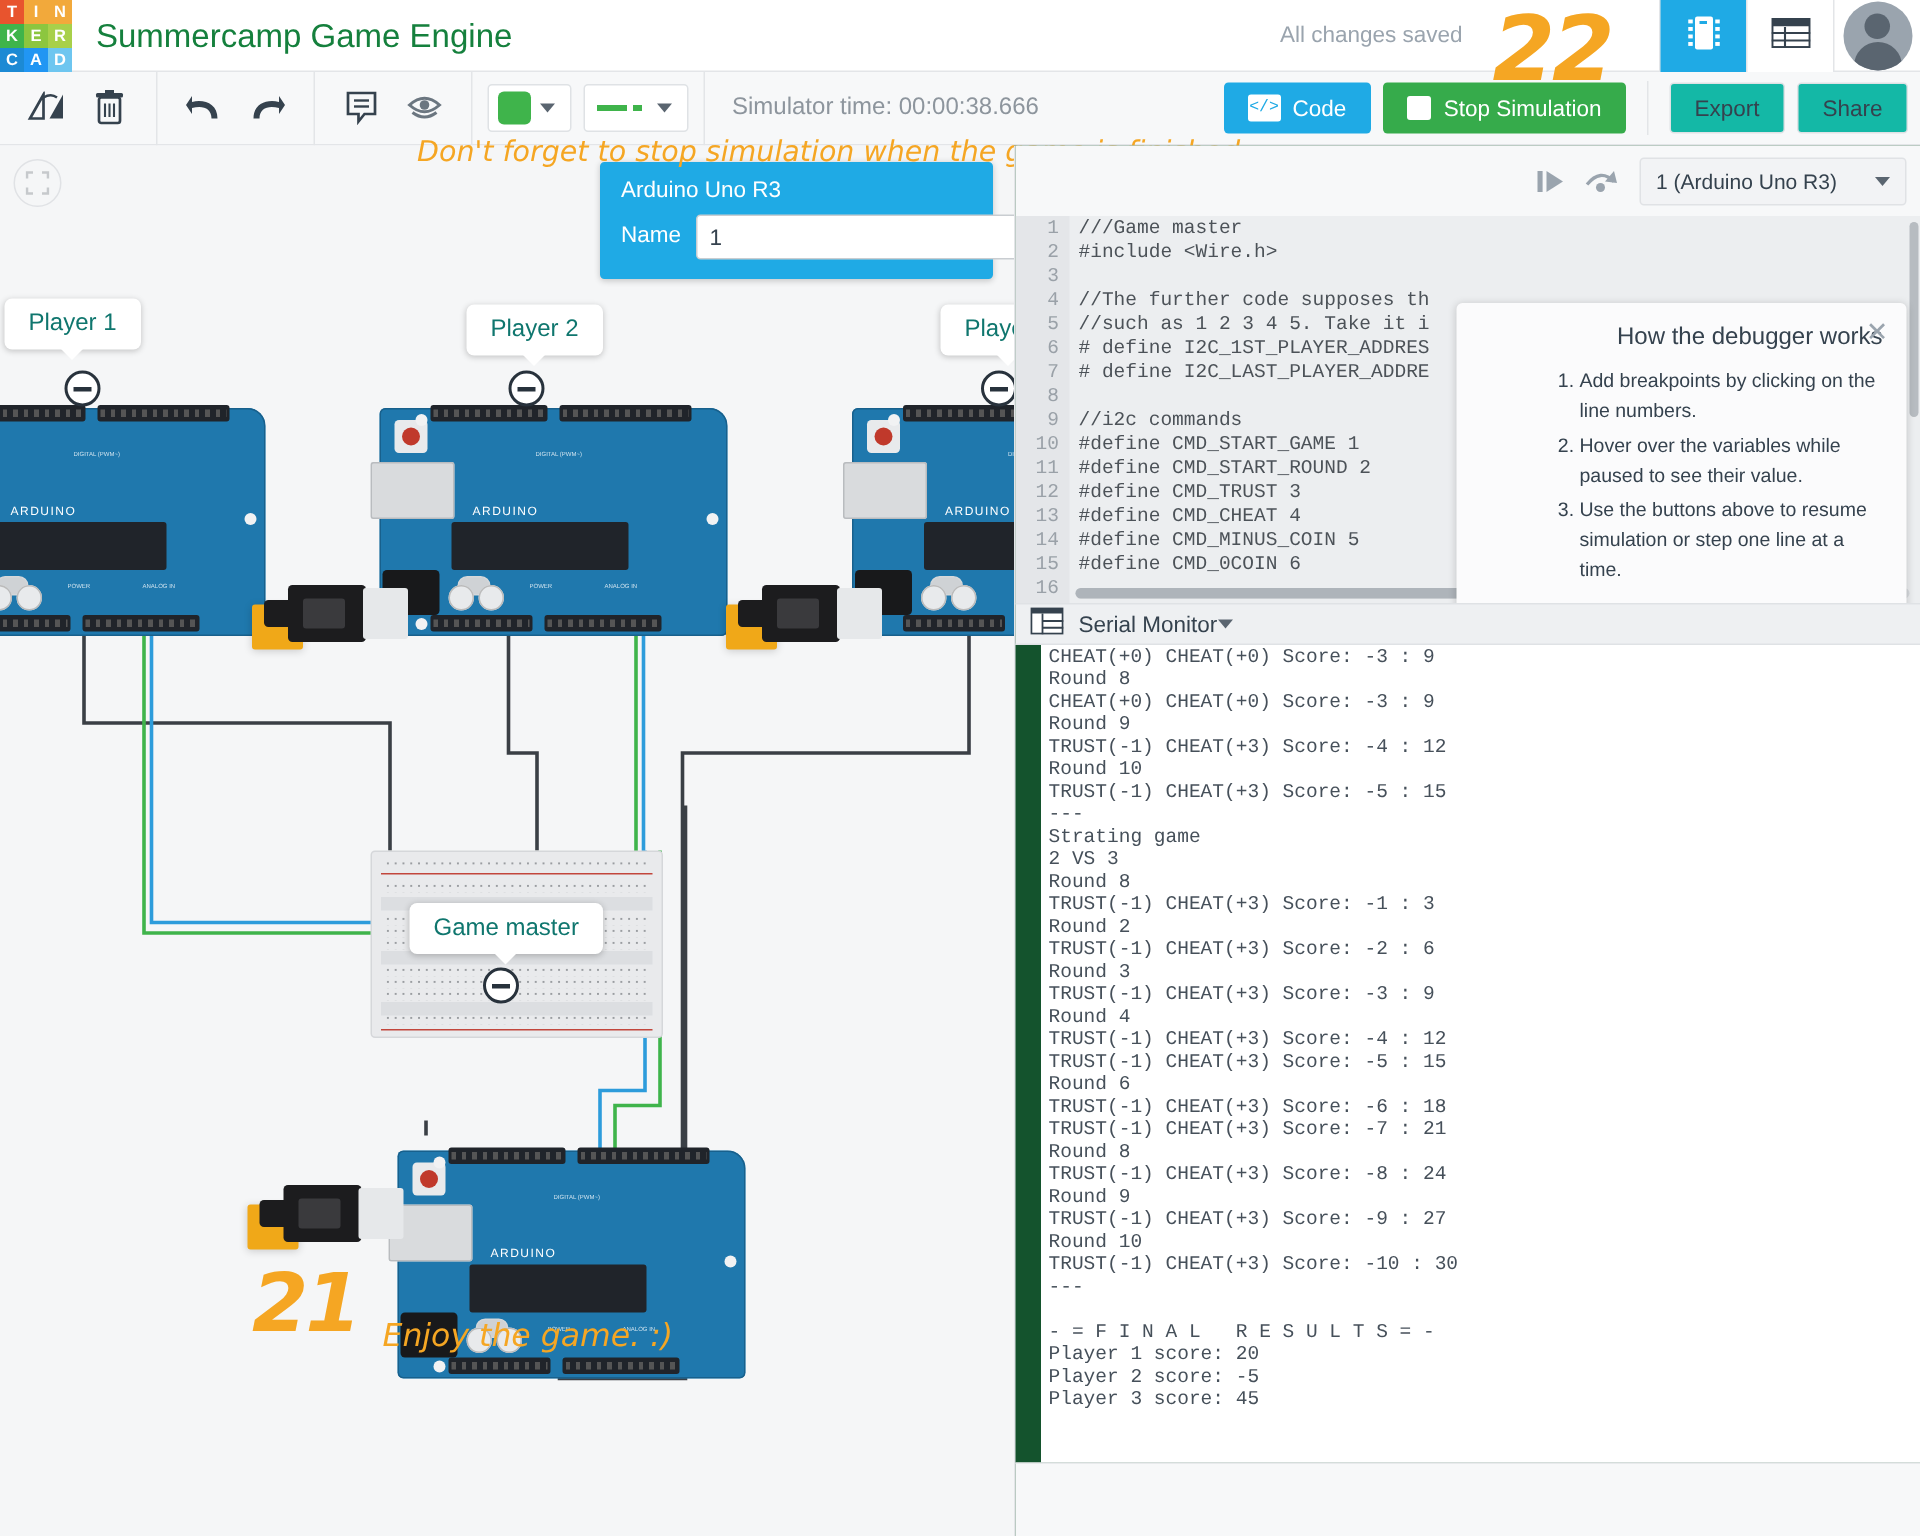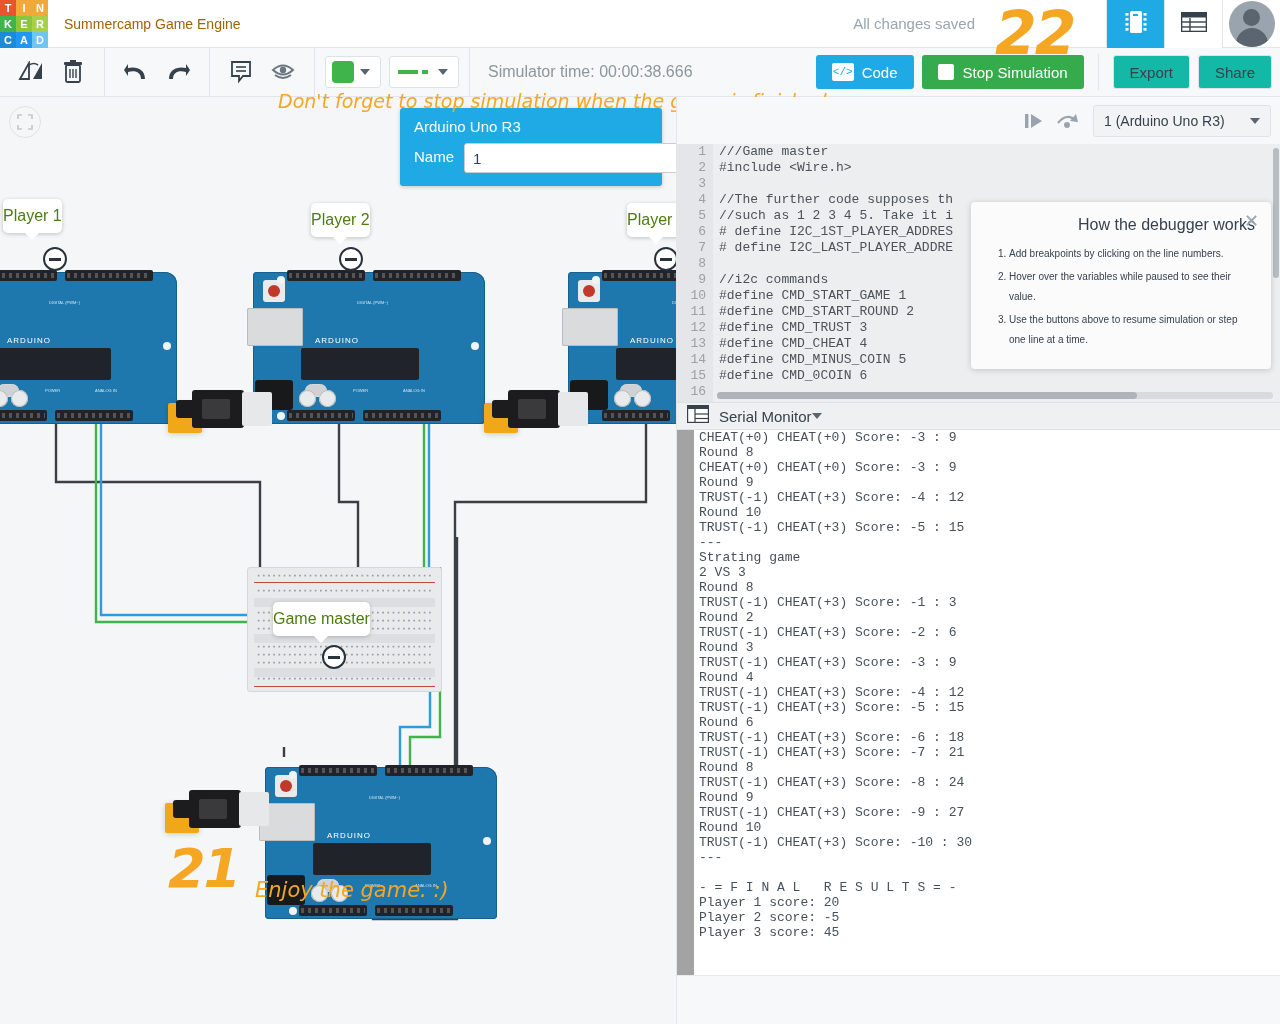--- a/index.html
+++ b/index.html
@@ -17,21 +17,21 @@
     position: absolute; top: 0; left: 0; width: 1280px; height: 48px;
     background: #fff; border-bottom: 1px solid #e3e5e8;
     display: flex; align-items: center;
   }
   .logo { width: 48px; height: 48px; display: grid;
           grid-template-columns: repeat(3, 16px); grid-template-rows: repeat(3, 16px);
           margin-left: 0; }
   .logo span { display:flex; align-items:center; justify-content:center;
                color:#fff; font-weight:bold; font-size:11px;
                font-family:"Liberation Sans", sans-serif; }
-  .doc-title { margin-left: 16px; font-size: 14px; color: #a16207; font-weight: 400; }
+  .doc-title { margin-left: 16px; font-size: 22px; color: #15803d; font-weight: 400; }
   .saved-text { position:absolute; right: 305px; top: 15px; font-size: 15px; color:#9aa4ae; }
   .tb-right { position:absolute; right: 0; top:0; height:48px; display:flex; }
   .tb-btn { width: 58px; height: 48px; display:flex; align-items:center; justify-content:center;
             border-left: 1px solid #e3e5e8; cursor:pointer; background:#fff;}
   .tb-btn.active { background: #1faae5; }
   .avatar-wrap { width:58px;height:48px;display:flex;align-items:center;justify-content:center;
                  border-left:1px solid #e3e5e8; }
   .avatar { width: 46px; height:46px; border-radius:50%; background:#9aa4ae; position:relative; overflow:hidden;}
   .avatar:before{content:"";position:absolute;width:17px;height:17px;border-radius:50%;background:#5a6570;left:14.5px;top:8px;}
   .avatar:after{content:"";position:absolute;width:32px;height:22px;border-radius:16px 16px 0 0;background:#5a6570;left:7px;top:27px;}
@@ -62,22 +62,22 @@
   .code-ico { width:22px;height:18px;border:2px solid #fff;border-radius:2px;margin-right:8px;
               position:relative; font-size:11px; color:#1faae5; background:#fff;
               display:flex;align-items:center;justify-content:center;font-family:"Liberation Mono",monospace;}
   .stop-sq { width:16px;height:16px;background:#fff;border-radius:2px;margin-right:9px;}
 
   
   .canvas { position:absolute; top:97px; left:0; width:676px; height:927px;
             background:#f5f6f7; overflow:hidden; }
   .fitbtn { position:absolute; left:9px; top:9px; width:32px;height:32px;border-radius:50%;
             border:1px solid #e0e2e5; background:#f5f6f7; display:flex;align-items:center;justify-content:center;}
-  .callout { position:absolute; background:#fff; border-radius:5px; padding:8px 0;
-             box-shadow:0 1px 4px rgba(0,0,0,.22); font-size:16px; color:#4d7c0f; white-space:nowrap;}
+  .callout { position:absolute; background:#fff; border-radius:5px; padding:8px 16px;
+             box-shadow:0 1px 4px rgba(0,0,0,.22); font-size:16px; color:#0f766e; white-space:nowrap;}
   .callout:after{ content:""; position:absolute; bottom:-7px; left:50%; margin-left:-8px;
              width:0;height:0;border-left:8px solid transparent;border-right:8px solid transparent;
              border-top:8px solid #fff;}
   .minus-badge { position:absolute; width:24px;height:24px;border-radius:50%;
              border:2px solid #28323c; background:#fff; display:flex;align-items:center;justify-content:center;}
   .minus-badge i{ display:block;width:12px;height:3px;background:#28323c;}
 
   
   .uno { position:absolute; width:232px; height:160px; }
   .uno .body { position:absolute; left:0; top:0; width:232px; height:152px;
@@ -126,21 +126,21 @@
                background:#1faae5; border:2px solid #1faae5; border-radius:3px;
                box-shadow:0 1px 4px rgba(0,0,0,.2); }
   .comp-title{ color:#fff; font-size:15px; padding:8px 0 0 12px; }
   .comp-row{ display:flex; margin:8px 4px 0 4px; height:30px;}
   .comp-lbl{ color:#fff; font-size:15px; padding:5px 10px 0 8px;}
   .comp-inp{ flex:1; background:#fff; border:1px solid #c9cdd1; border-radius:3px;
              font-size:15px; color:#35424e; padding:0 8px; outline:none;
              font-family:"Liberation Sans",sans-serif;}
 
   
-  .rightpane{ position:absolute; left:676px; top:97px; width:604px; height:927px; background:#a3a3a3;
+  .rightpane{ position:absolute; left:676px; top:97px; width:604px; height:927px; background:#14532d;
               border-left:1px solid #e3e5e8;}
   .dbgbar{ position:absolute; top:0; left:0; width:604px; height:47px; background:#f7f8f9;
            display:flex; align-items:center; justify-content:flex-end; padding-right:10px;}
   .dbgicon{ width:34px;height:34px;display:flex;align-items:center;justify-content:center;}
   .boardsel{ width:178px; height:32px; background:#f2f3f5; border:1px solid #e0e2e5; border-radius:3px;
              display:flex; align-items:center; justify-content:space-between; padding:0 10px;
              font-size:14px; color:#35424e; margin-left:8px;}
 
   .editor{ position:absolute; top:47px; left:0; width:604px; height:258px; background:#eceef0;
            overflow:hidden;}
@@ -152,21 +152,21 @@
   .cmt{ color:#b5651d; }
   .hscroll{ position:absolute; left:40px; bottom:3px; width:556px; height:7px; background:#d7dade; border-radius:4px;}
   .hscroll i{ position:absolute; left:0; top:0; width:420px; height:7px; background:#aeb4ba; border-radius:4px;}
   .vscroll{ position:absolute; right:2px; top:4px; width:6px; height:130px; background:#b7bcc1; border-radius:4px;}
 
   .tip{ position:absolute; left:294px; top:58px; width:300px; background:#fbfbfc;
         border-radius:4px; box-shadow:0 1px 6px rgba(0,0,0,.18); padding:14px 16px 16px 18px;}
   .tip h4{ margin:0 0 10px 0; font-size:16px; font-weight:400; color:#35424e;text-align:right;}
   .tip-x{ position:absolute; right:12px; top:12px; color:#9aa4ae; font-size:18px; cursor:pointer; line-height:14px;}
   .tip ol{ margin:0; padding-left:20px; }
-  .tip li{ font-size:10px; line-height:20px; color:#35424e; margin-bottom:3px;}
+  .tip li{ font-size:13px; line-height:20px; color:#35424e; margin-bottom:3px;margin-left:44px;}
 
   .smhdr{ position:absolute; top:305px; left:0; width:604px; height:28px; background:#eef0f2;
           border-top:1px solid #dfe2e5; border-bottom:1px solid #dfe2e5;
           display:flex; align-items:center; padding:0 10px; }
   .smhdr .t{ font-size:15px; color:#35424e; margin-left:10px;}
   .smhdr .c{ margin-left:auto; }
   .smbody{ position:absolute; top:333px; left:17px; width:604px; height:545px; background:#fff;
            overflow:hidden; padding:0 0 0 4px;}
   .smbody div{ font:13px/15px "Liberation Mono", monospace; color:#46505a; white-space:pre; padding-left:1px;}
   .smfoot{ position:absolute; top:878px; left:0; width:604px; height:146px; background:#f7f8f9;

